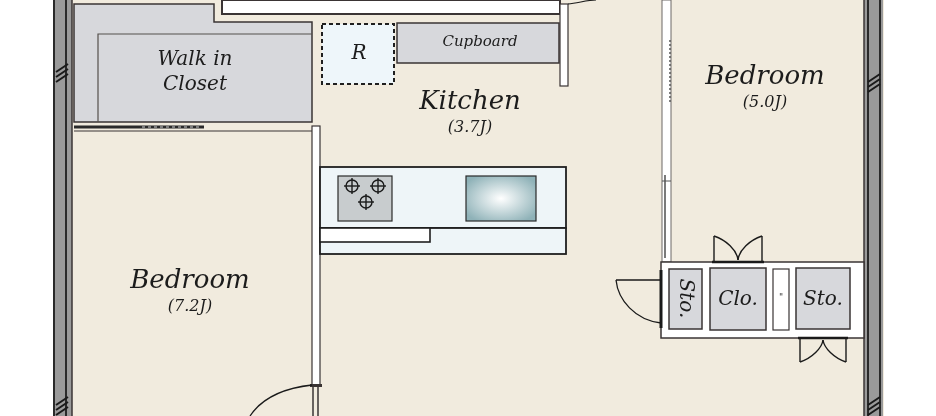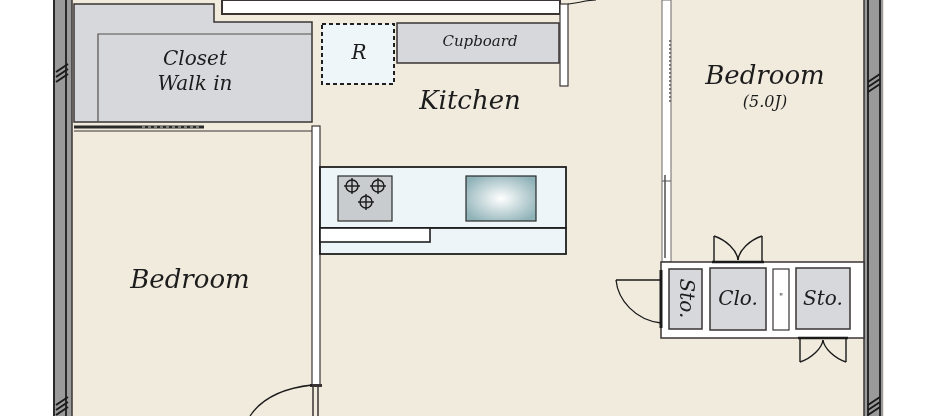--- a/index.html
+++ b/index.html
@@ -128,37 +128,39 @@
   <g fill="none" stroke="#1a1a1a" stroke-width="1.4">
     <line x1="800" y1="338" x2="800" y2="362"></line>
       <line x1="846" y1="338" x2="846" y2="362"></line>
     <path d="M800 362 C 812 358, 822 348, 823 340"></path>
       <path d="M846 362 C 834 358, 824 348, 823 340"></path>
     <line x1="798" y1="338" x2="848" y2="338" stroke-width="2.5"></line>
   </g>
 </svg>
 
 <div class="lbl small" style="left:135px; top:46px; width:120px;">
+  <div>Walk in</div>
   <div>Closet</div>
-  <div>Walk in</div>
 </div>
 
 <div class="lbl small" style="left:344px; top:40px; width:30px;">R</div>
 
 <div class="lbl tiny" style="left:410px; top:32px; width:140px;">Cupboard</div>
 
 <div class="lbl" style="left:400px; top:84px; width:140px;">
   <div class="room-name">Kitchen</div>
+  <div class="room-size">(3.7J)</div>
 </div>
 
 <div class="lbl" style="left:695px; top:59px; width:140px;">
   <div class="room-name">Bedroom</div>
   <div class="room-size">(5.0J)</div>
 </div>
 
 <div class="lbl" style="left:120px; top:263px; width:140px;">
   <div class="room-name">Bedroom</div>
+  <div class="room-size">(7.2J)</div>
 </div>
 
 <div class="lbl small vert" style="left:663px; top:286px; width:46px;">Sto.</div>
 <div class="lbl small" style="left:710px; top:286px; width:56px;">Clo.</div>
 <div class="lbl tiny" style="left:773px; top:292px; width:16px; font-size:9px;">"</div>
 <div class="lbl small" style="left:796px; top:286px; width:54px;">Sto.</div>
 
 </body></html>

